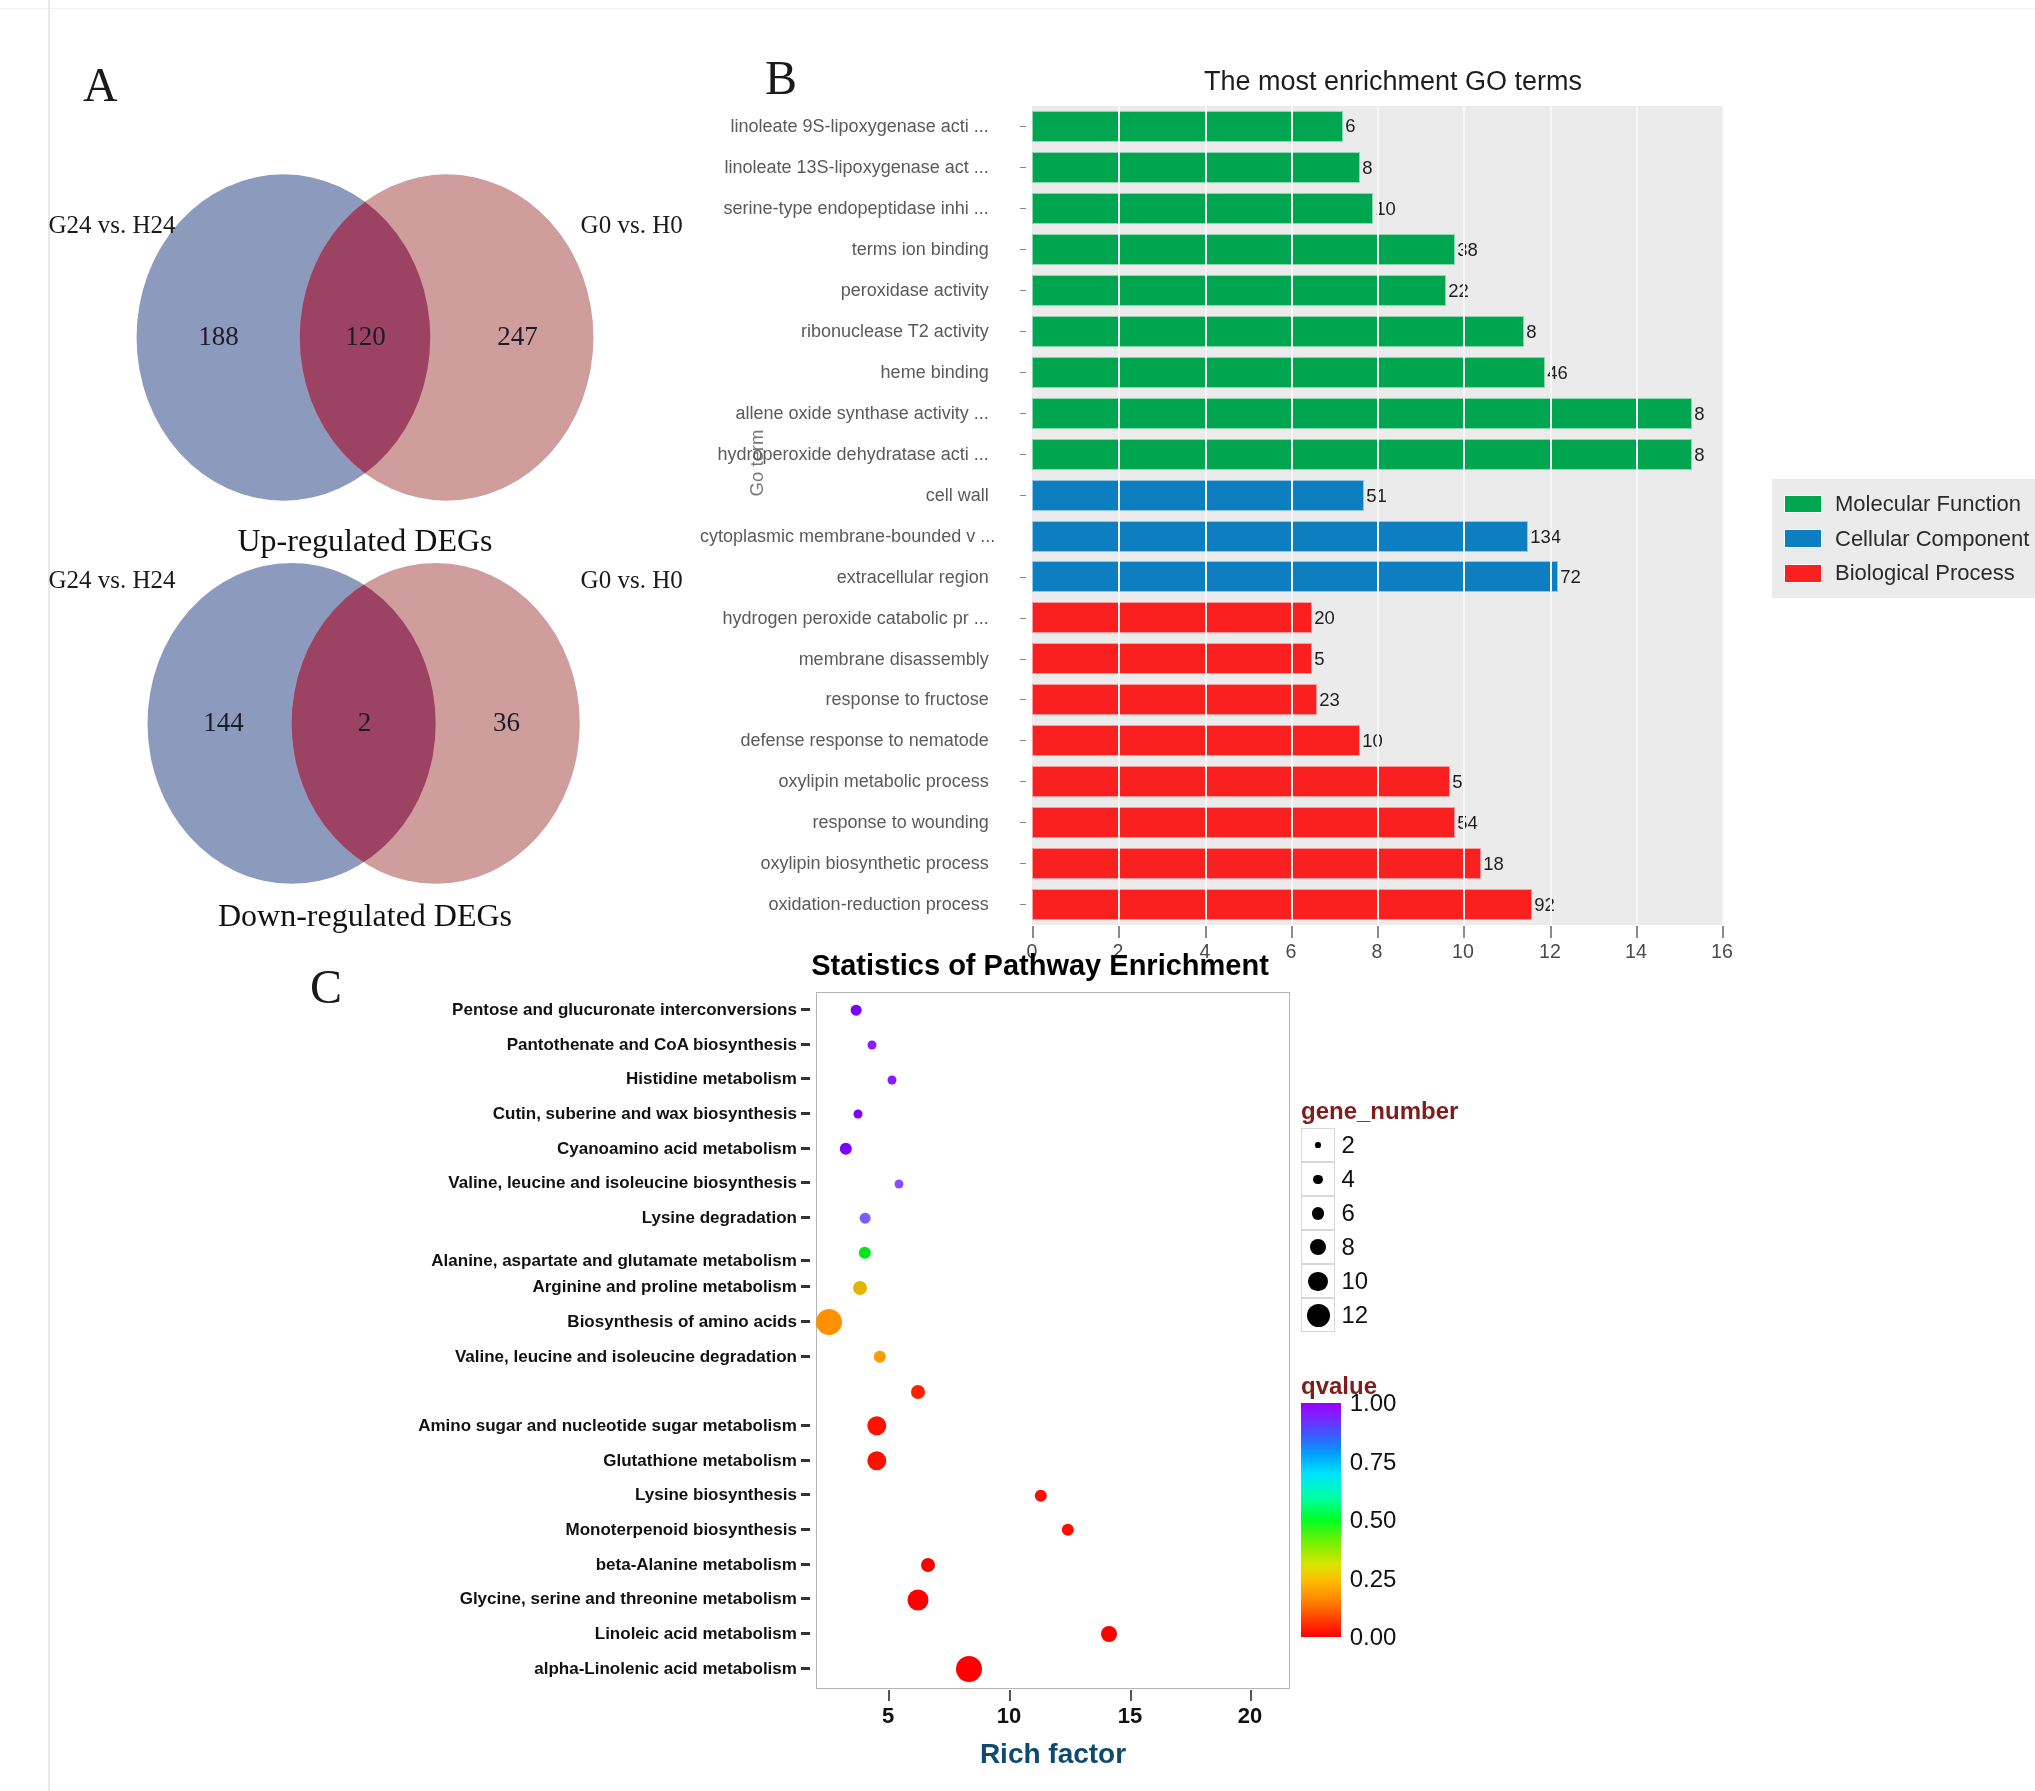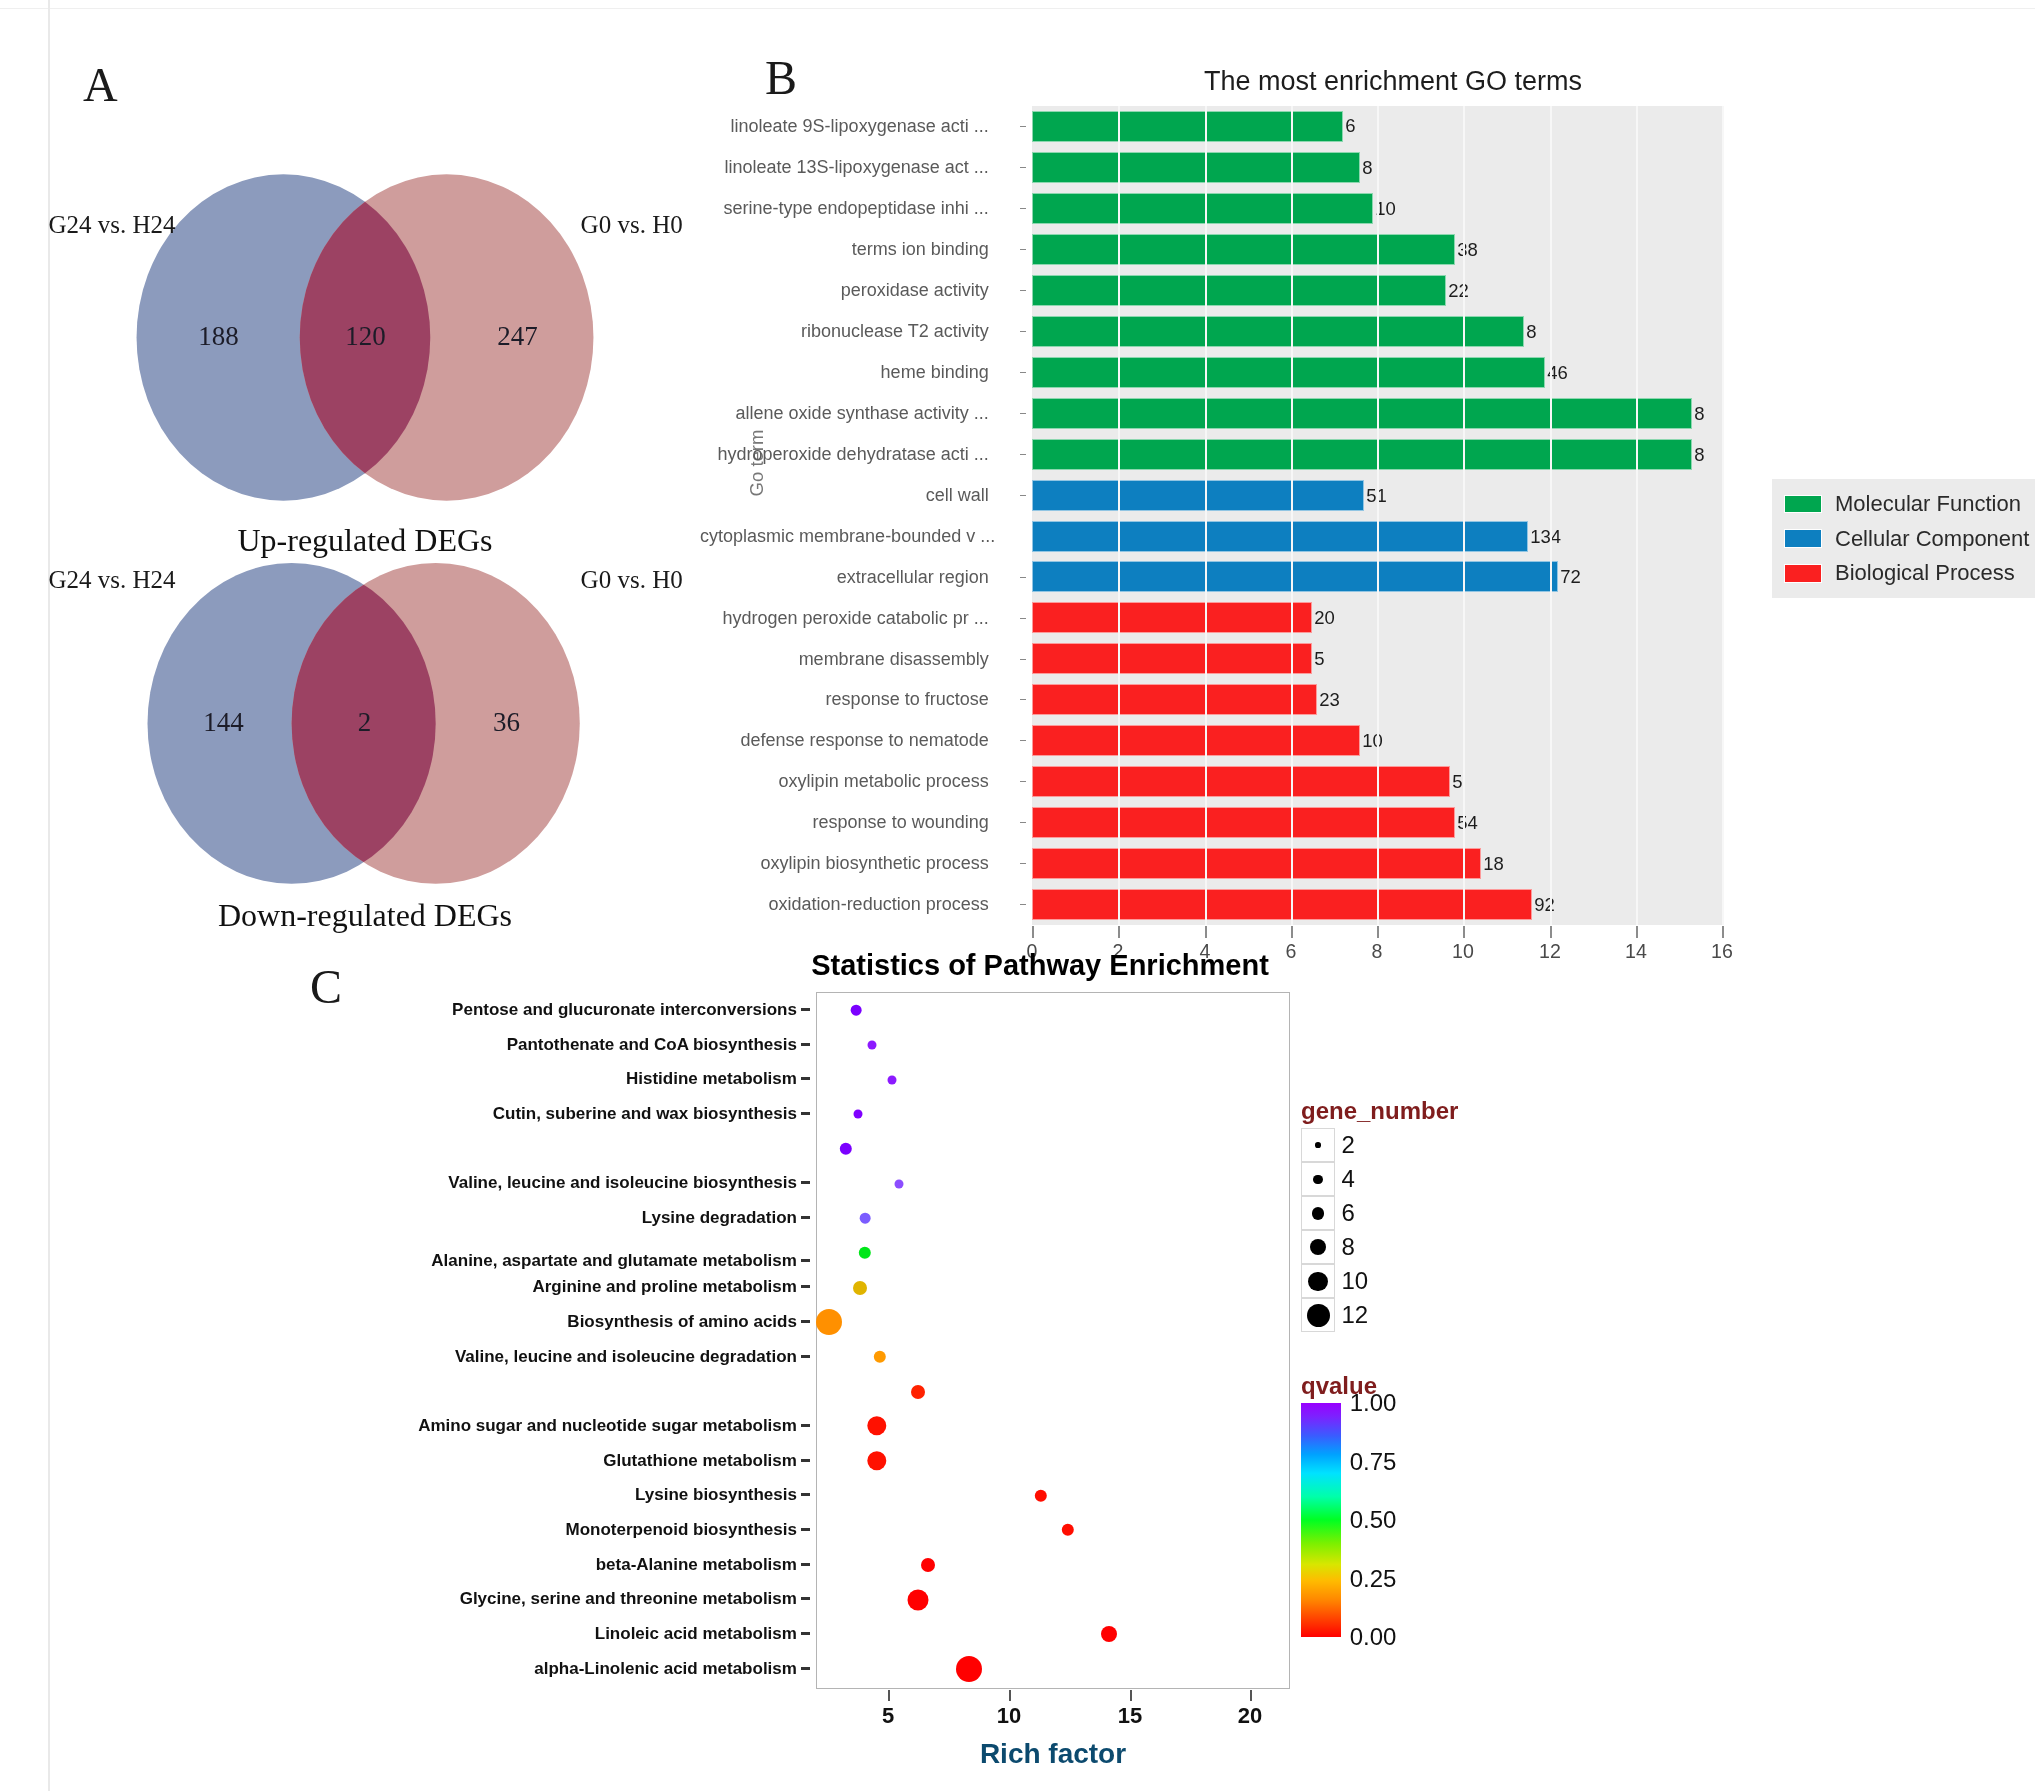--- a/index.html
+++ b/index.html
@@ -451,20 +451,24 @@
         <div class="kegg-catrow" style="top: 35px; height: 35px;">
           <span>Pantothenate and CoA biosynthesis</span>
           <span class="kegg-tick-dash"></span>
         </div>
         <div class="kegg-catrow" style="top: 69px; height: 35px;">
           <span>Histidine metabolism</span>
           <span class="kegg-tick-dash"></span>
         </div>
         <div class="kegg-catrow" style="top: 104px; height: 35px;">
           <span>Cutin, suberine and wax biosynthesis</span>
+          <span class="kegg-tick-dash"></span>
+        </div>
+        <div class="kegg-catrow" style="top: 139px; height: 35px;">
+          <span>Cyanoamino acid metabolism</span>
           <span class="kegg-tick-dash"></span>
         </div>
         <div class="kegg-catrow" style="top: 173px; height: 35px;">
           <span>Valine, leucine and isoleucine biosynthesis</span>
           <span class="kegg-tick-dash"></span>
         </div>
         <div class="kegg-catrow" style="top: 208px; height: 35px;">
           <span>Lysine degradation</span>
           <span class="kegg-tick-dash"></span>
         </div>

